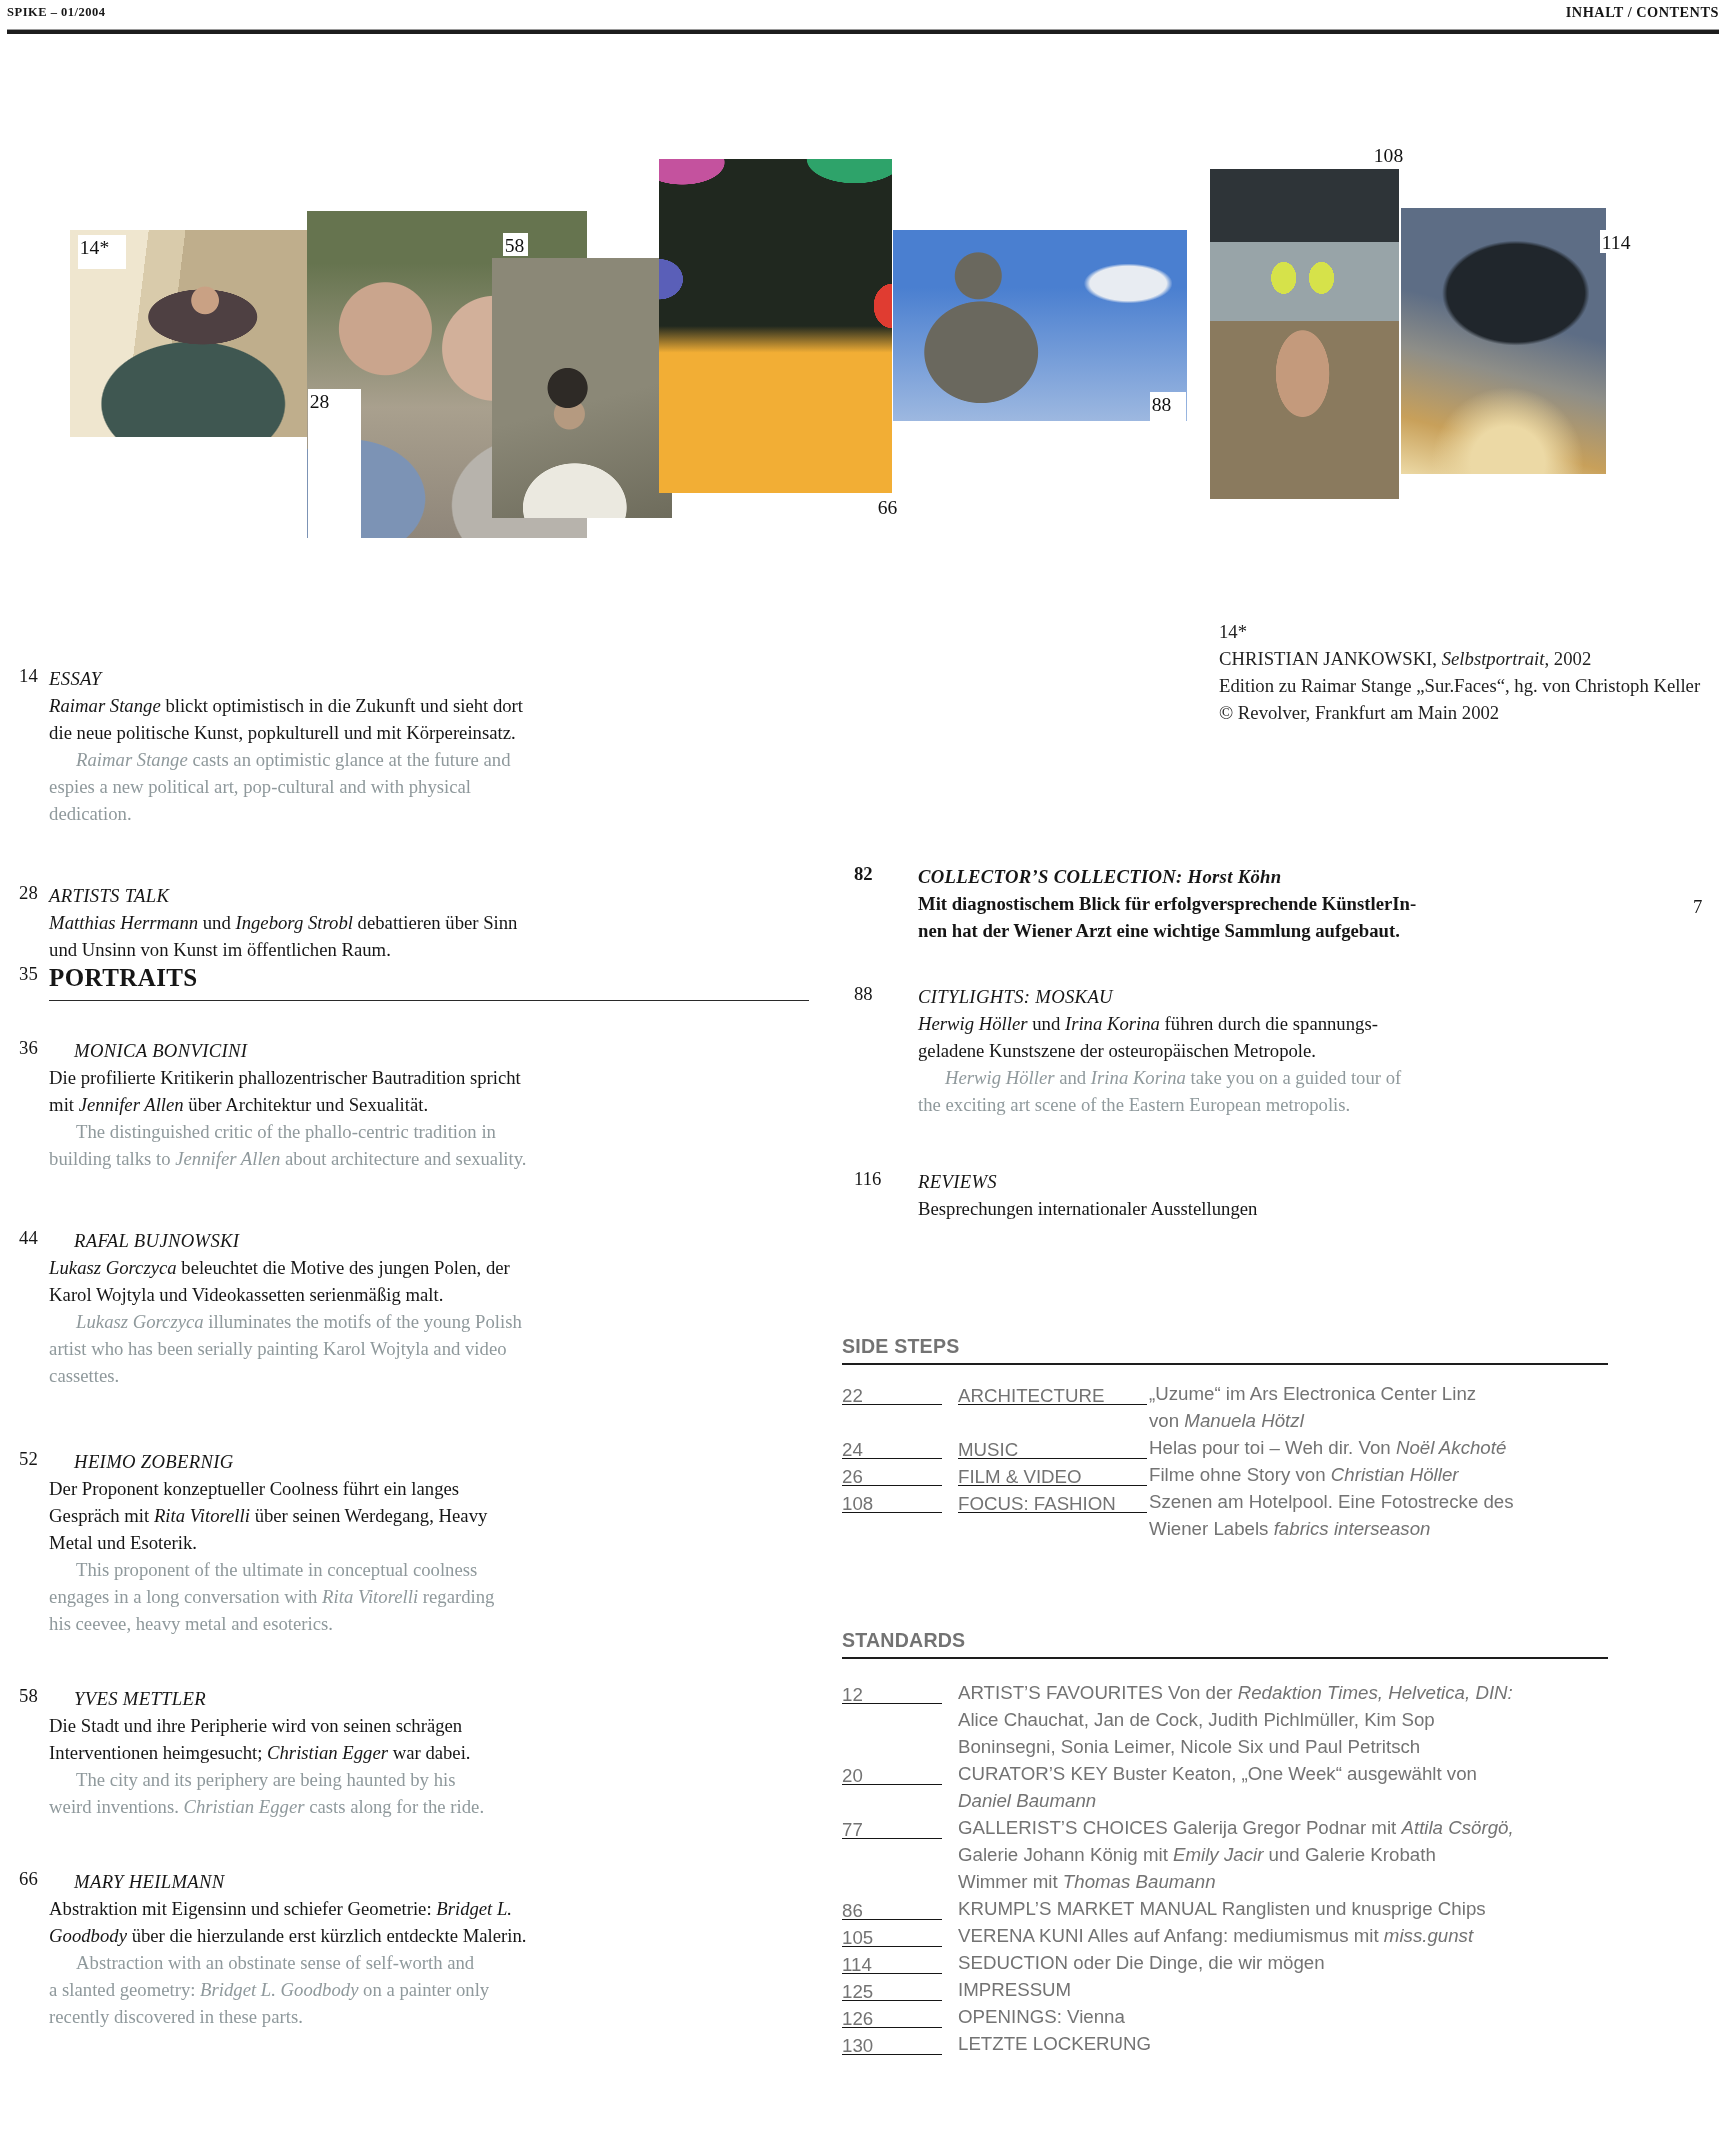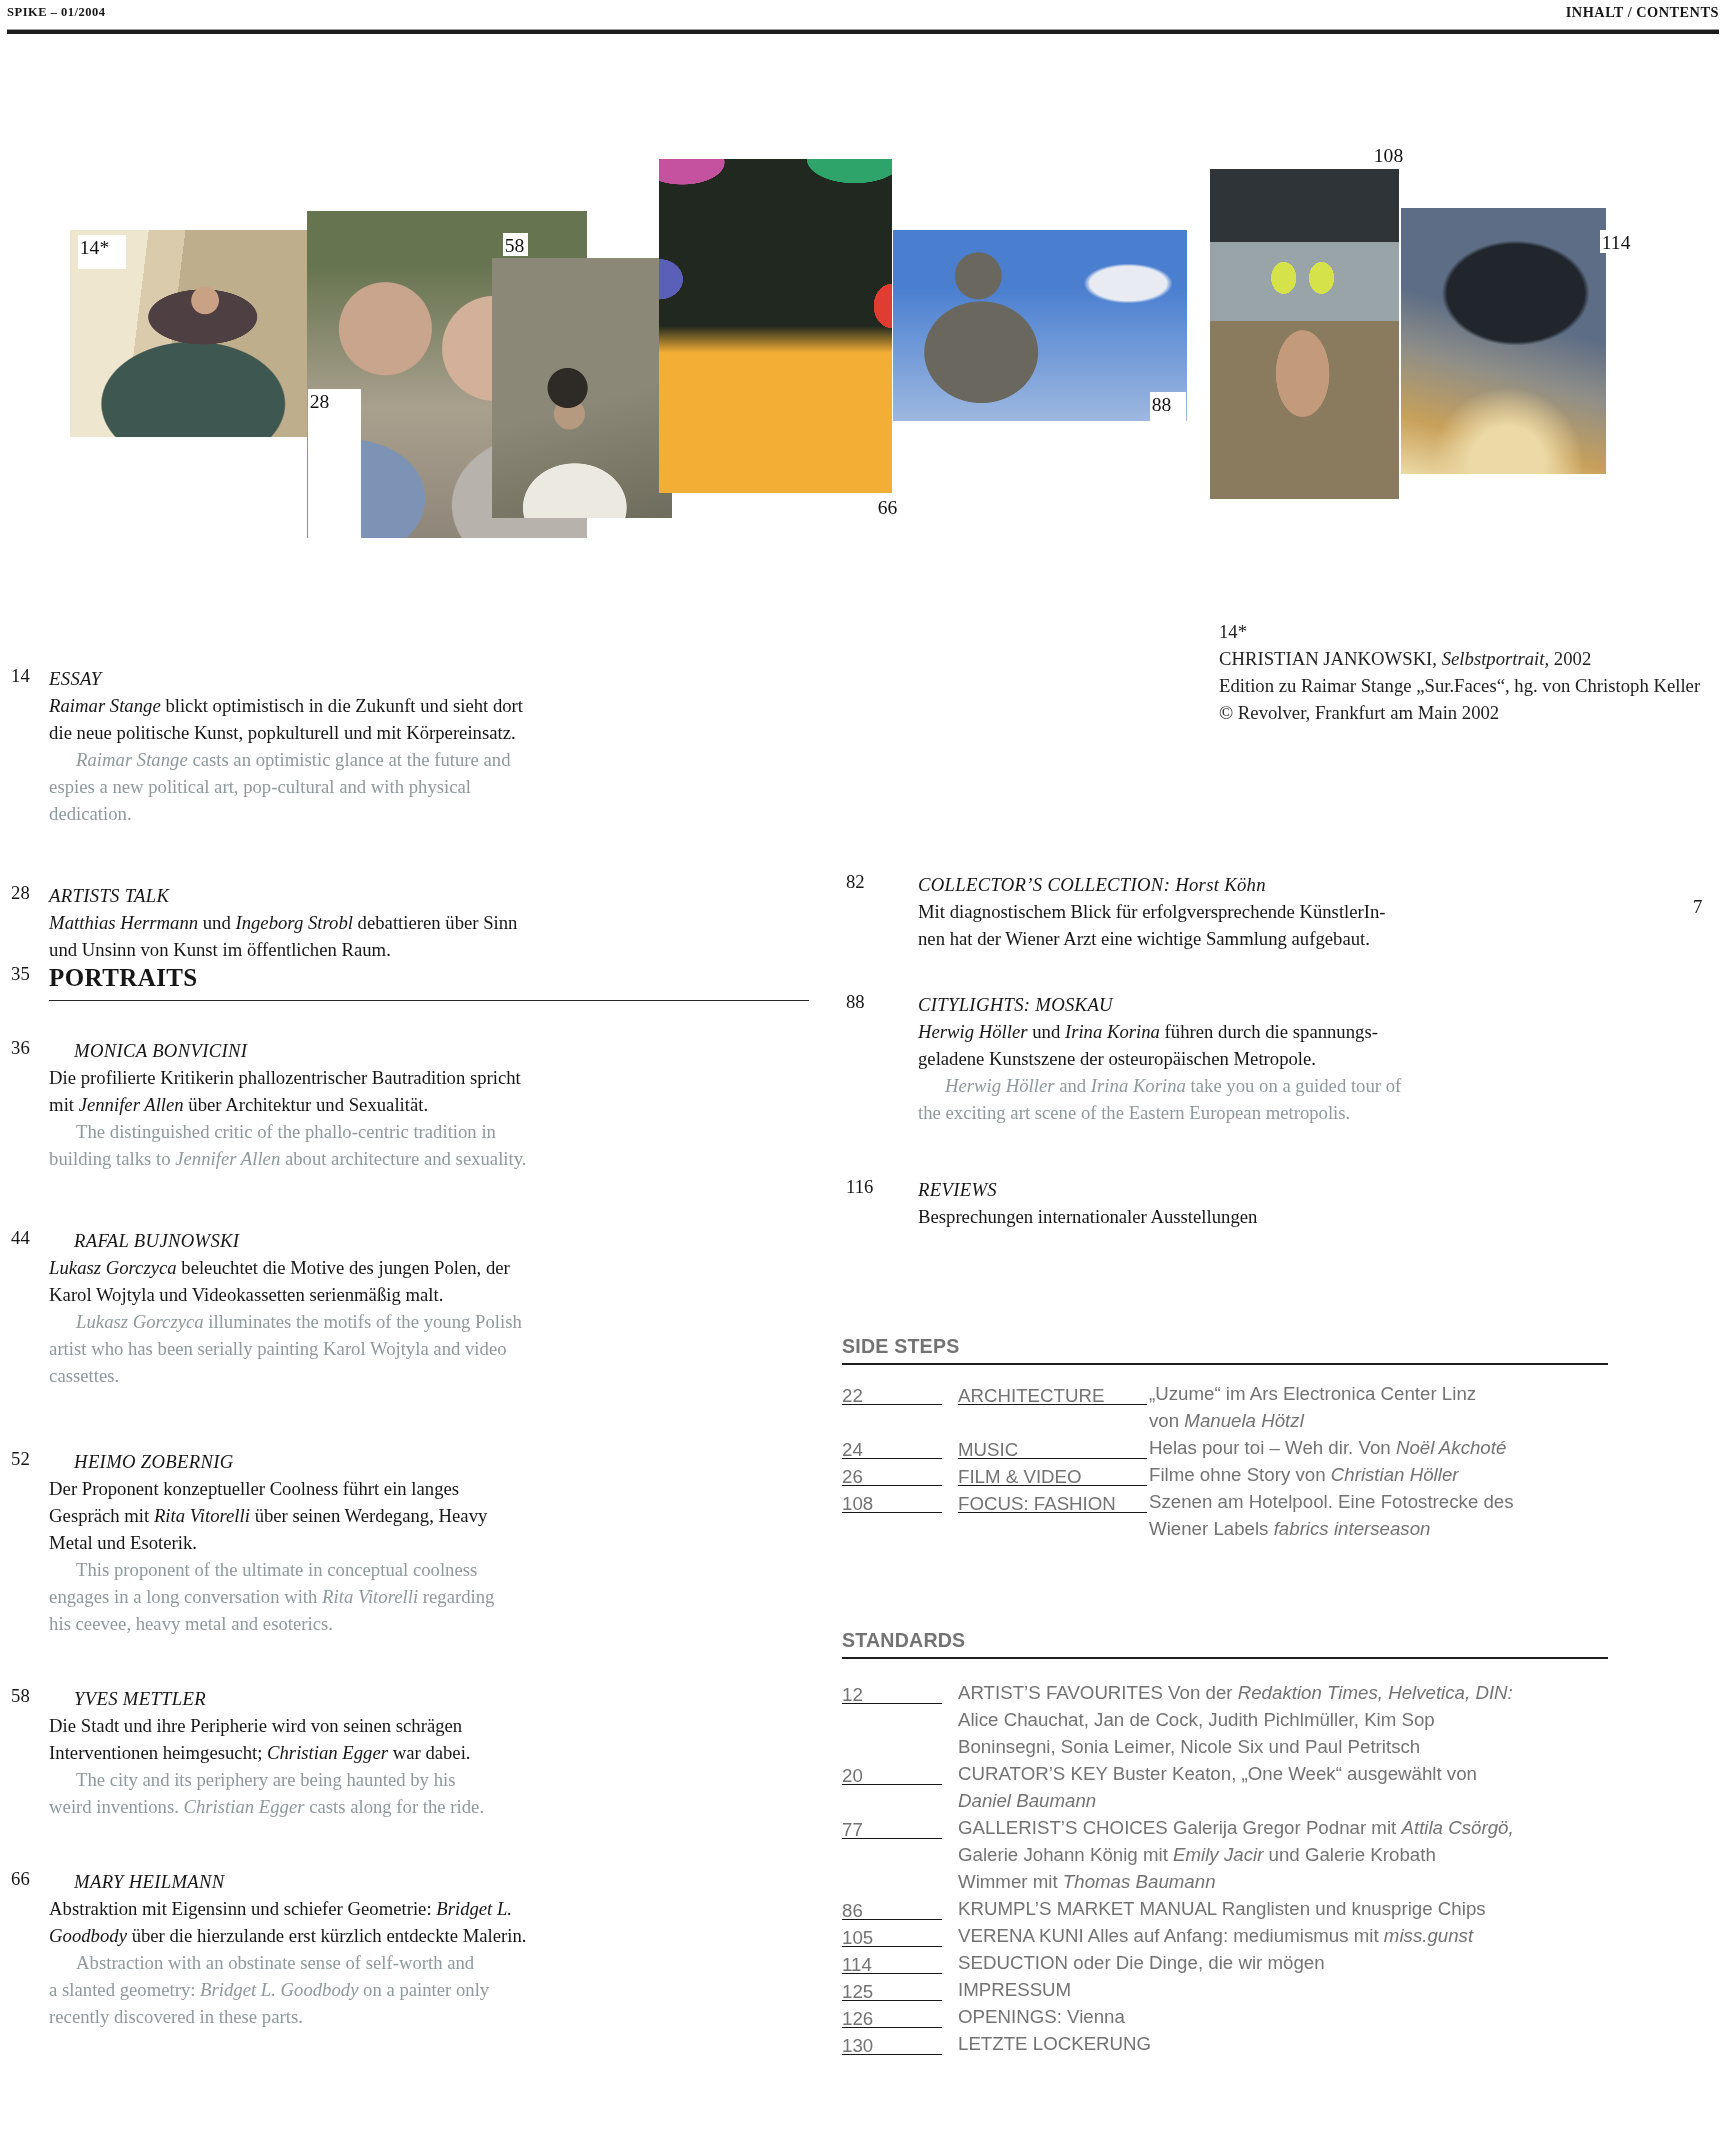--- a/index.html
+++ b/index.html
@@ -50,21 +50,21 @@
   .k-p7{background:
     radial-gradient(ellipse 62% 34% at 56% 32%, var(--c3) 0 54%, transparent 58%),
     radial-gradient(circle at 52% 96%, var(--c4) 0 37px, transparent 76px),
     linear-gradient(195deg, var(--c1) 0 42%, #8e8e88 60%, var(--c2) 82%, var(--c4) 100%);}
   
   #caption{position:absolute;left:1219px;top:618px;width:410px;
            font-size:12.5px;line-height:16px;color:#222;}
   
   .col{position:absolute;}
   .sec{position:relative;}
-  .sec .num{position:absolute;left:4px;top:0;font-size:18.7px;}
+  .sec .num{position:absolute;left:12px;top:0;font-size:18.7px;}
   .sec .body{margin-left:0;}
   .line{font-size:18.7px;line-height:27px;white-space:nowrap;}
   .t-item .line.title, .t-portrait .line.title{font-style:italic;letter-spacing:0.3px;}
   .t-header .line.title{font-weight:bold;font-size:25px;line-height:30px;letter-spacing:0.4px;}
   .rule-thin{height:0;border-bottom:1.8px solid #2a2a2a;margin-top:7.1px;}
   .de{color:#161616;}
   .en{color:#8f999c;}
   .en .line.first{padding-left:27px;}
   .it{font-style:italic;}
   
@@ -223,21 +223,21 @@
           </div>
           <div class="en">
             <div class="line en first"><span>Abstraction with an obstinate sense of self-worth and</span></div>
             <div class="line en"><span>a slanted geometry: </span><span class="it">Bridget L. Goodbody</span><span> on a painter only</span></div>
             <div class="line en"><span>recently discovered in these parts.</span></div>
           </div>
         </div>
       </div>
     </div>
   <div id="right-col" class="col">
-      <div class="sec t-item" style="margin-top: 16px;">
+      <div class="sec t-item" style="margin-top: 8px; font-weight: bold;">
         <span class="num">82</span>
         <div class="body">
           <div class="line title"><span class="it">COLLECTOR’S COLLECTION:</span><span> Horst Köhn</span></div>
           <div class="de">
             <div class="line de first"><span>Mit diagnostischem Blick für erfolgversprechende KünstlerIn-</span></div>
             <div class="line de"><span>nen hat der Wiener Arzt eine wichtige Sammlung aufgebaut.</span></div>
           </div>
         </div>
       </div>
       <div class="sec t-item" style="margin-top: 39px;">

